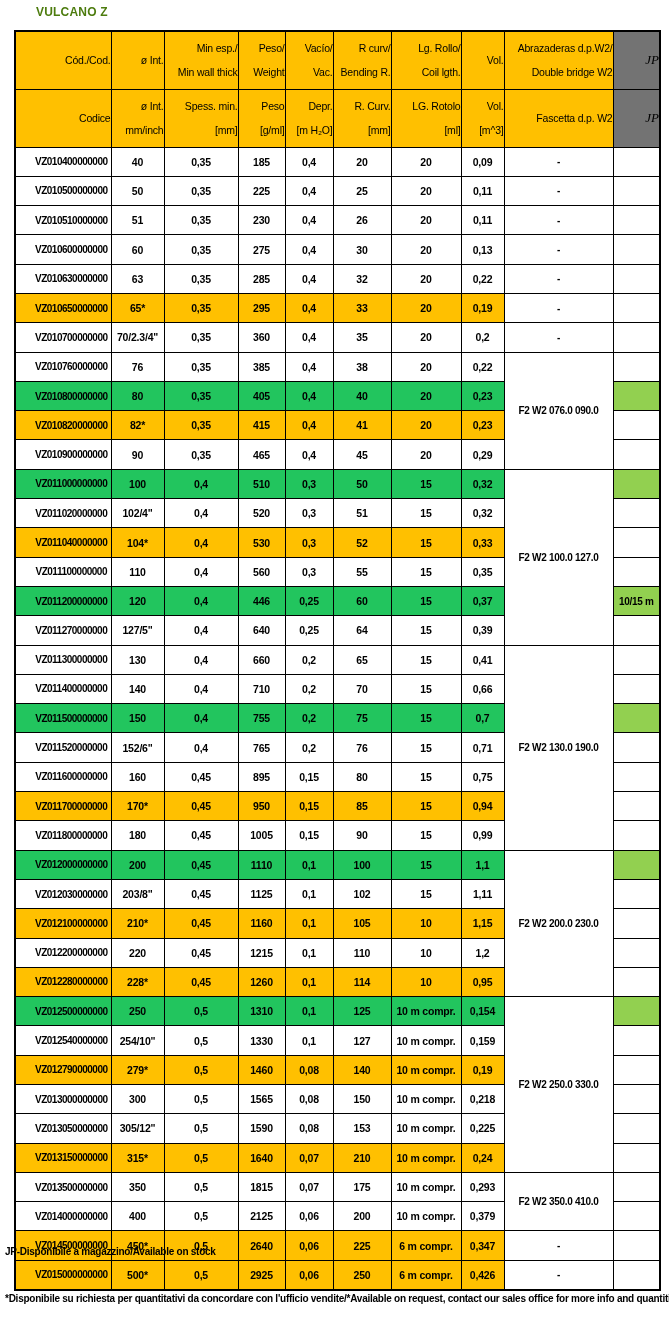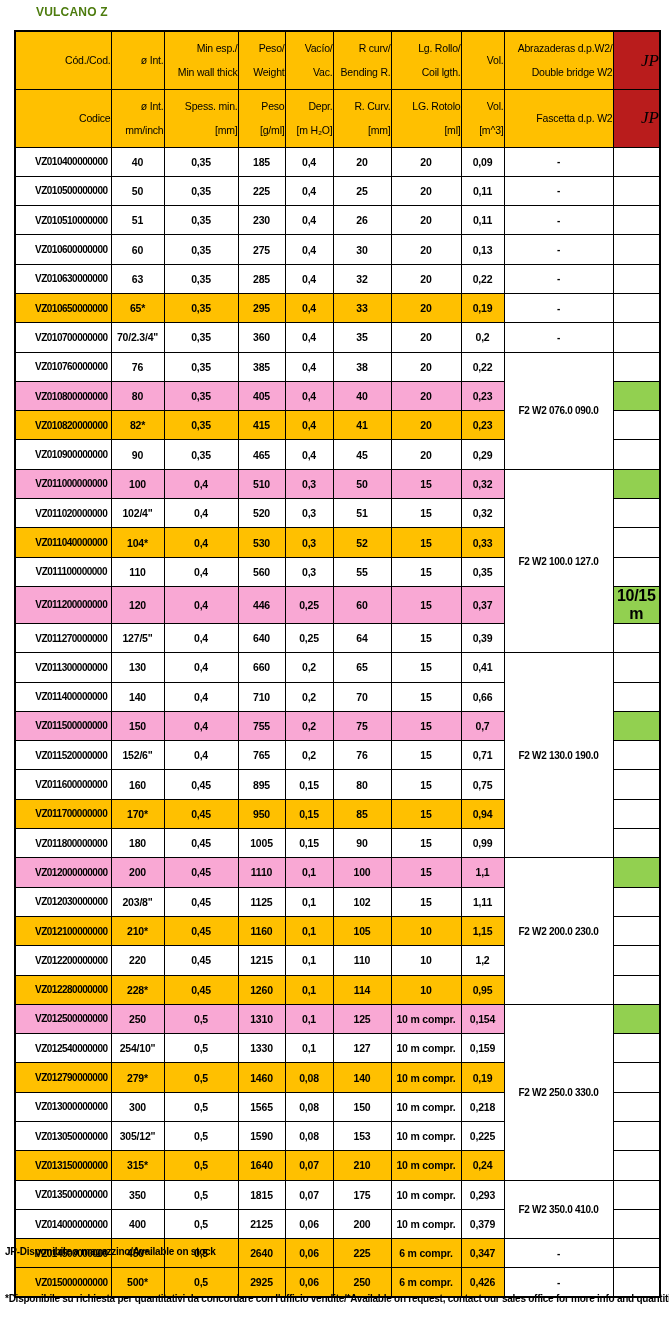--- a/index.html
+++ b/index.html
@@ -23,35 +23,35 @@
     text-align:center; vertical-align:middle;
     padding:0; color:#000; overflow:hidden;
   }
   thead tr { height:58px; }
   thead th {
     background:#FFC000; font-size:10.5px; font-weight:normal; letter-spacing:-0.2px;text-align:right;
   }
   thead th .l { display:block; line-height:2.3; }
   thead th .l:empty { display:none; }
   th.jp-head {
-    background:#b91c1c;
+    background:#737373;
     font-family:"Liberation Serif", serif; font-style:italic;
-    font-size:17px; letter-spacing:0;
+    font-size:13px; letter-spacing:0;
   }
   tbody tr { height:29.3px; }
   tbody td {
     font-size:10.5px; font-weight:bold; letter-spacing:-0.2px;
     background:#ffffff;
   }
   tbody td.code { font-size:10px; letter-spacing:-0.5px;padding-left:16px; }
   tbody td.hl-orange { background:#FFC000; }
-  tbody td.hl-green  { background:#f9a8d4; }
+  tbody td.hl-green  { background:#22c55e; }
   tbody td.hl-white  { background:#ffffff; }
   tbody td.clamp-cell { background:#ffffff; font-size:10px; letter-spacing:-0.3px; }
-  tbody td.jp-cell { background:#ffffff; font-size:16px; letter-spacing:-0.3px; }
+  tbody td.jp-cell { background:#ffffff; font-size:10px; letter-spacing:-0.3px; }
   tbody td.jp-cell.jp-green { background:#92D050; }
   .footnote {
     position:absolute; left:5px;
     font-size:10px; font-weight:bold; letter-spacing:-0.25px; color:#000;
     white-space:nowrap;
   }
   .fn1 { top:1293px; }
   .fn2 { top:1246px; }
 </style>
 </head>

